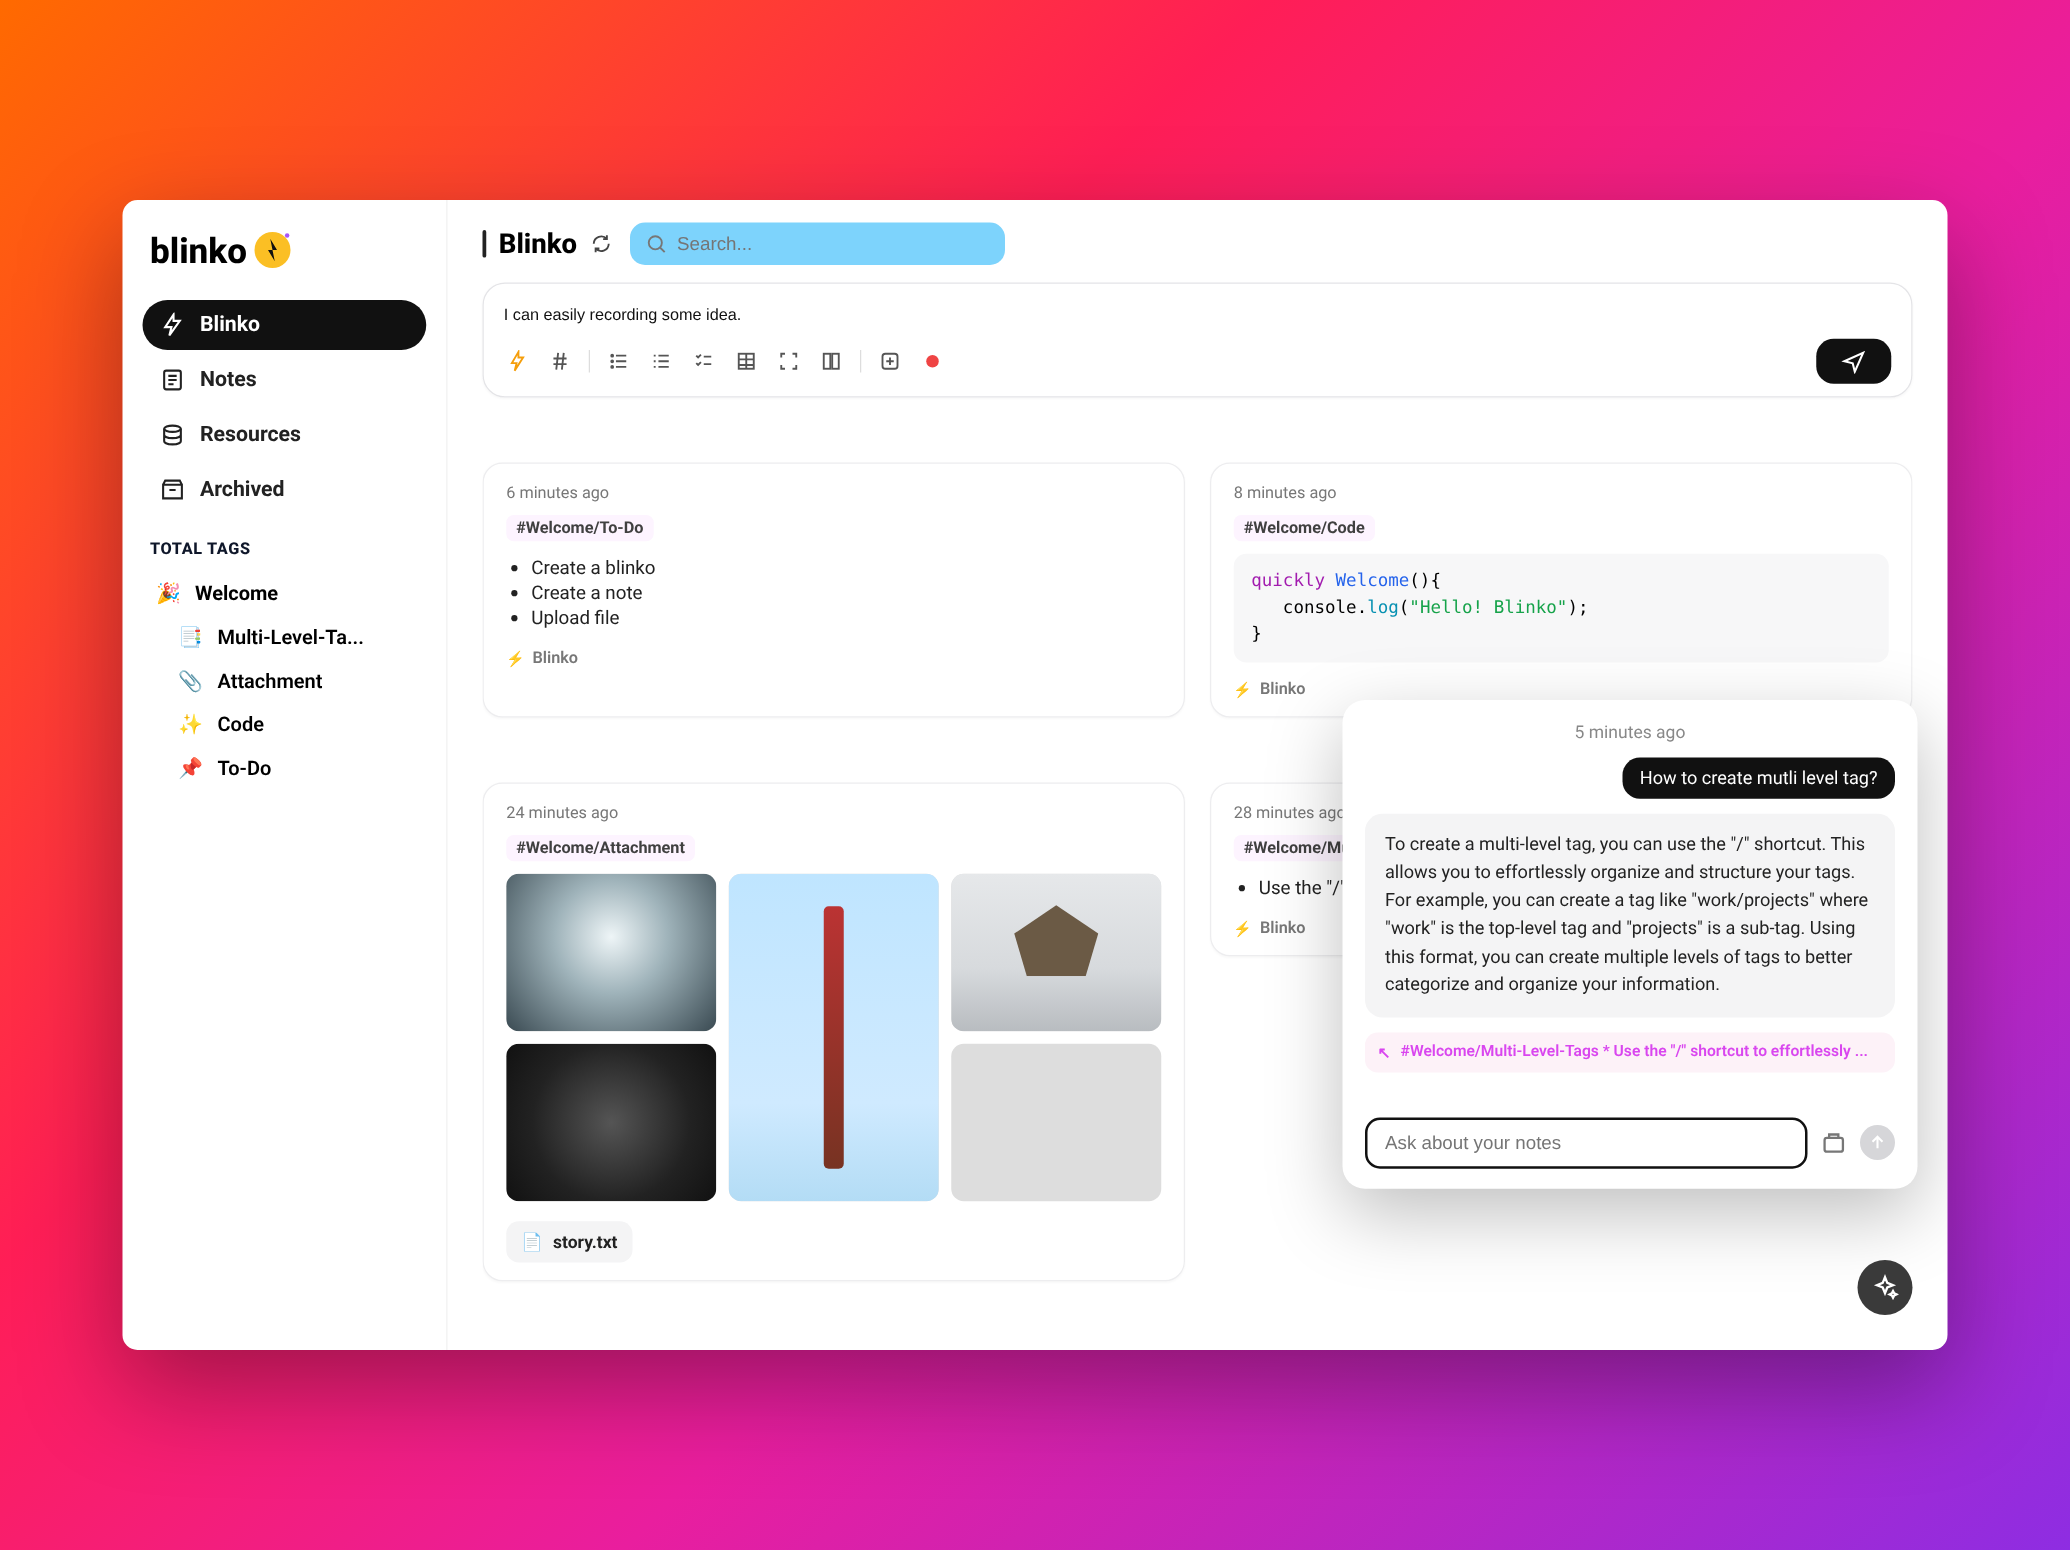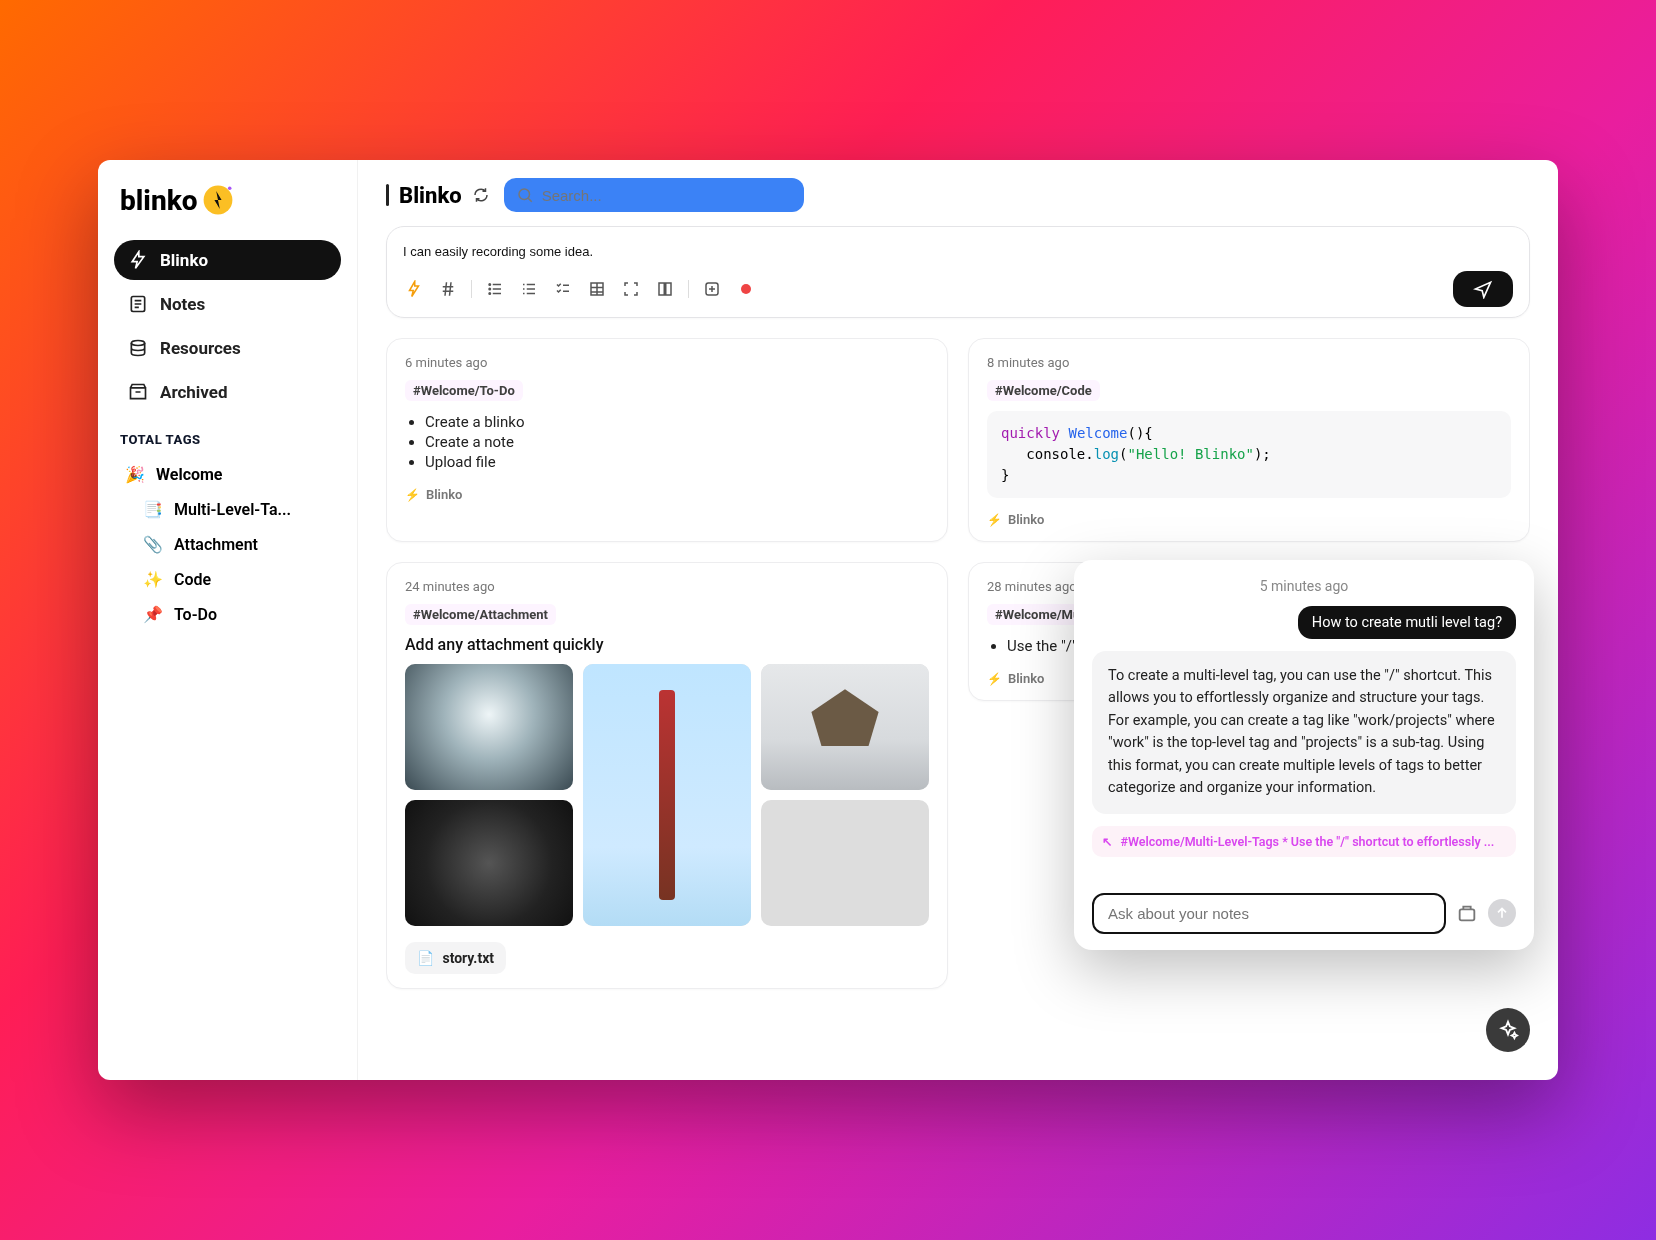--- a/index.html
+++ b/index.html
@@ -65,21 +65,21 @@
   }
   .crumb {
     display: flex; align-items: center; gap: 10px;
     font-size: 22px; font-weight: 800;
   }
   .crumb .bar { width: 3px; height: 22px; background: #222; border-radius: 2px; }
   .refresh-ico { width: 18px; height: 18px; stroke: #444; fill: none; stroke-width: 2; cursor: pointer; }
   .searchbox {
     flex: 0 0 300px;
     display: flex; align-items: center; gap: 8px;
-    background: #3b82f6; border-radius: 12px;
+    background: #7dd3fc; border-radius: 12px;
     padding: 8px 12px; color: #777;
   }
   .searchbox svg { width: 18px; height: 18px; stroke: #777; fill: none; stroke-width: 2; }
   .searchbox input {
     border: none; background: transparent; outline: none;
     font-size: 15px; flex: 1; color: #333;
   }
   
   .composer {
     border: 1px solid #e4e4e7; border-radius: 18px;
@@ -111,21 +111,21 @@
   .cards {
     flex: 1; overflow: hidden;
     display: grid; grid-template-columns: 1fr 1fr; gap: 20px;
     align-content: start;
   }
   .card {
     border: 1px solid #ededef; border-radius: 16px;
     padding: 16px 18px 14px;
     background: #fff;
     box-shadow: 0 1px 2px rgba(0,0,0,0.03);
-    display: flex; flex-direction: column; gap: 10px;
+    display: flex; flex-direction: column; gap: 10px; margin-top: 32px;
   }
   .card-time { font-size: 13px; color: #777; }
   .card-tag {
     display: inline-block; font-size: 13px; font-weight: 700;
     color: #404040; background: #fdf4ff;
     padding: 3px 8px; border-radius: 6px;
     align-self: flex-start;
   }
   .card ul { list-style: disc; padding-left: 20px; font-size: 15px; color: #222; }
   .card ul li { margin: 2px 0; }
@@ -393,21 +393,20 @@
 <span>}</span></div>
         <div class="card-footer">
           <span class="mini-bolt">⚡</span>
           <span>Blinko</span>
         </div>
       </div>
 
       <div class="card" style="grid-row: span 2;">
         <div class="card-time">24 minutes ago</div>
         <div class="card-tag">#Welcome/Attachment</div>
-        <div class="card-title">Add any attachment quickly</div>
         <div class="thumbs">
           <div class="thumb">
               <div class="thumb-inner bg-water"></div>
             </div>
           <div class="thumb tall">
               <div class="thumb-inner bg-sky"></div>
             </div>
           <div class="thumb">
               <div class="thumb-inner bg-temple"></div>
             </div>

